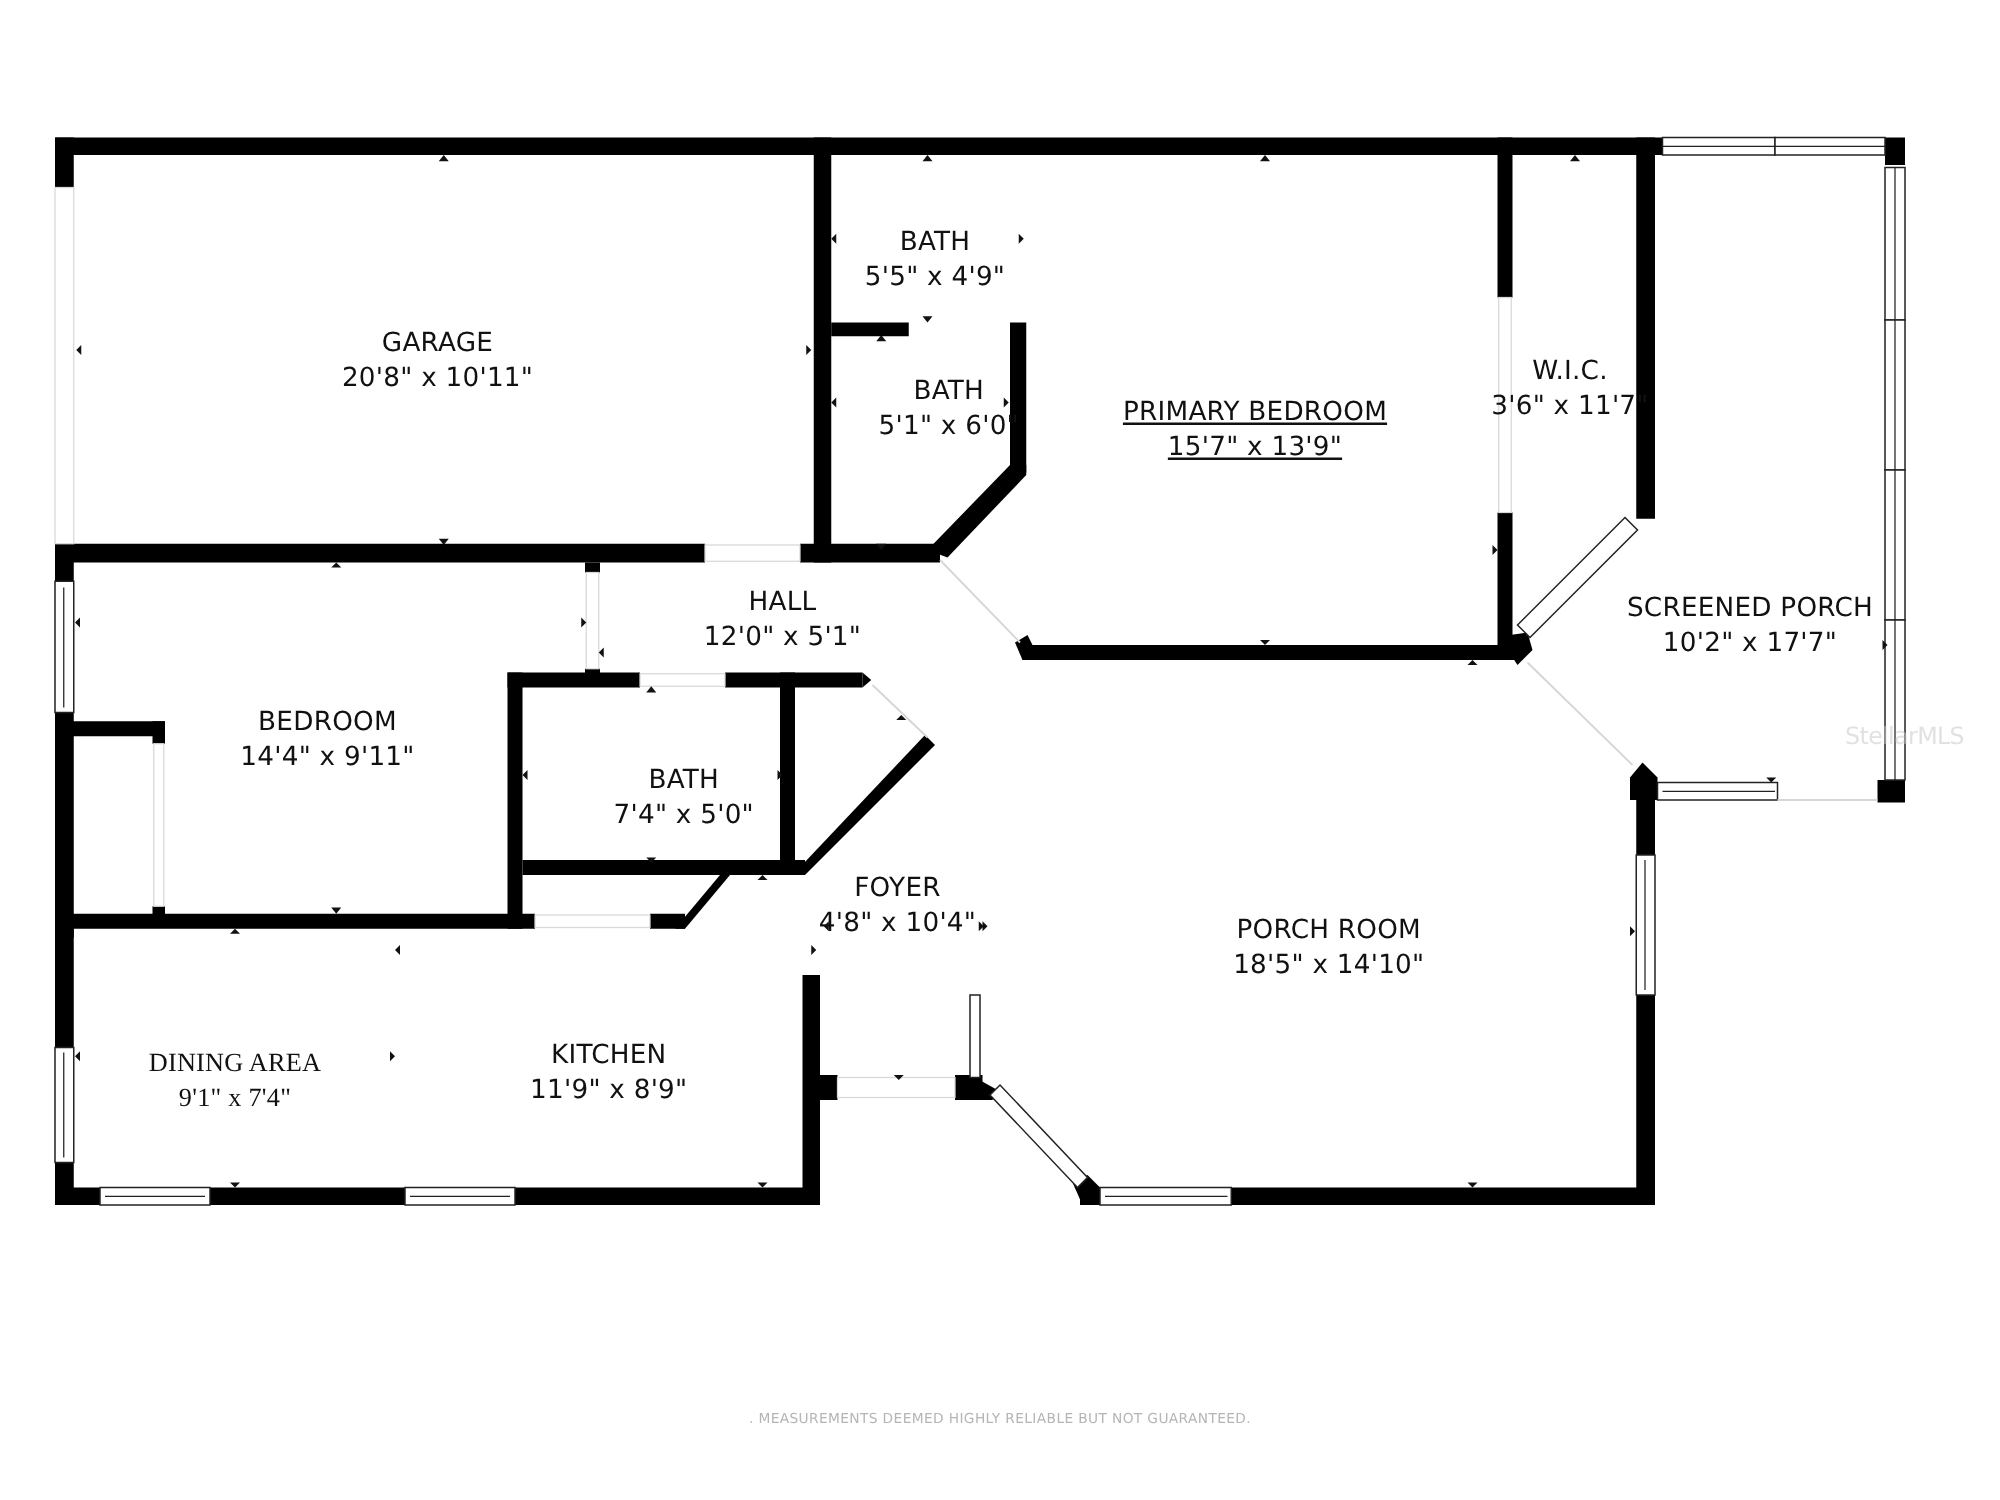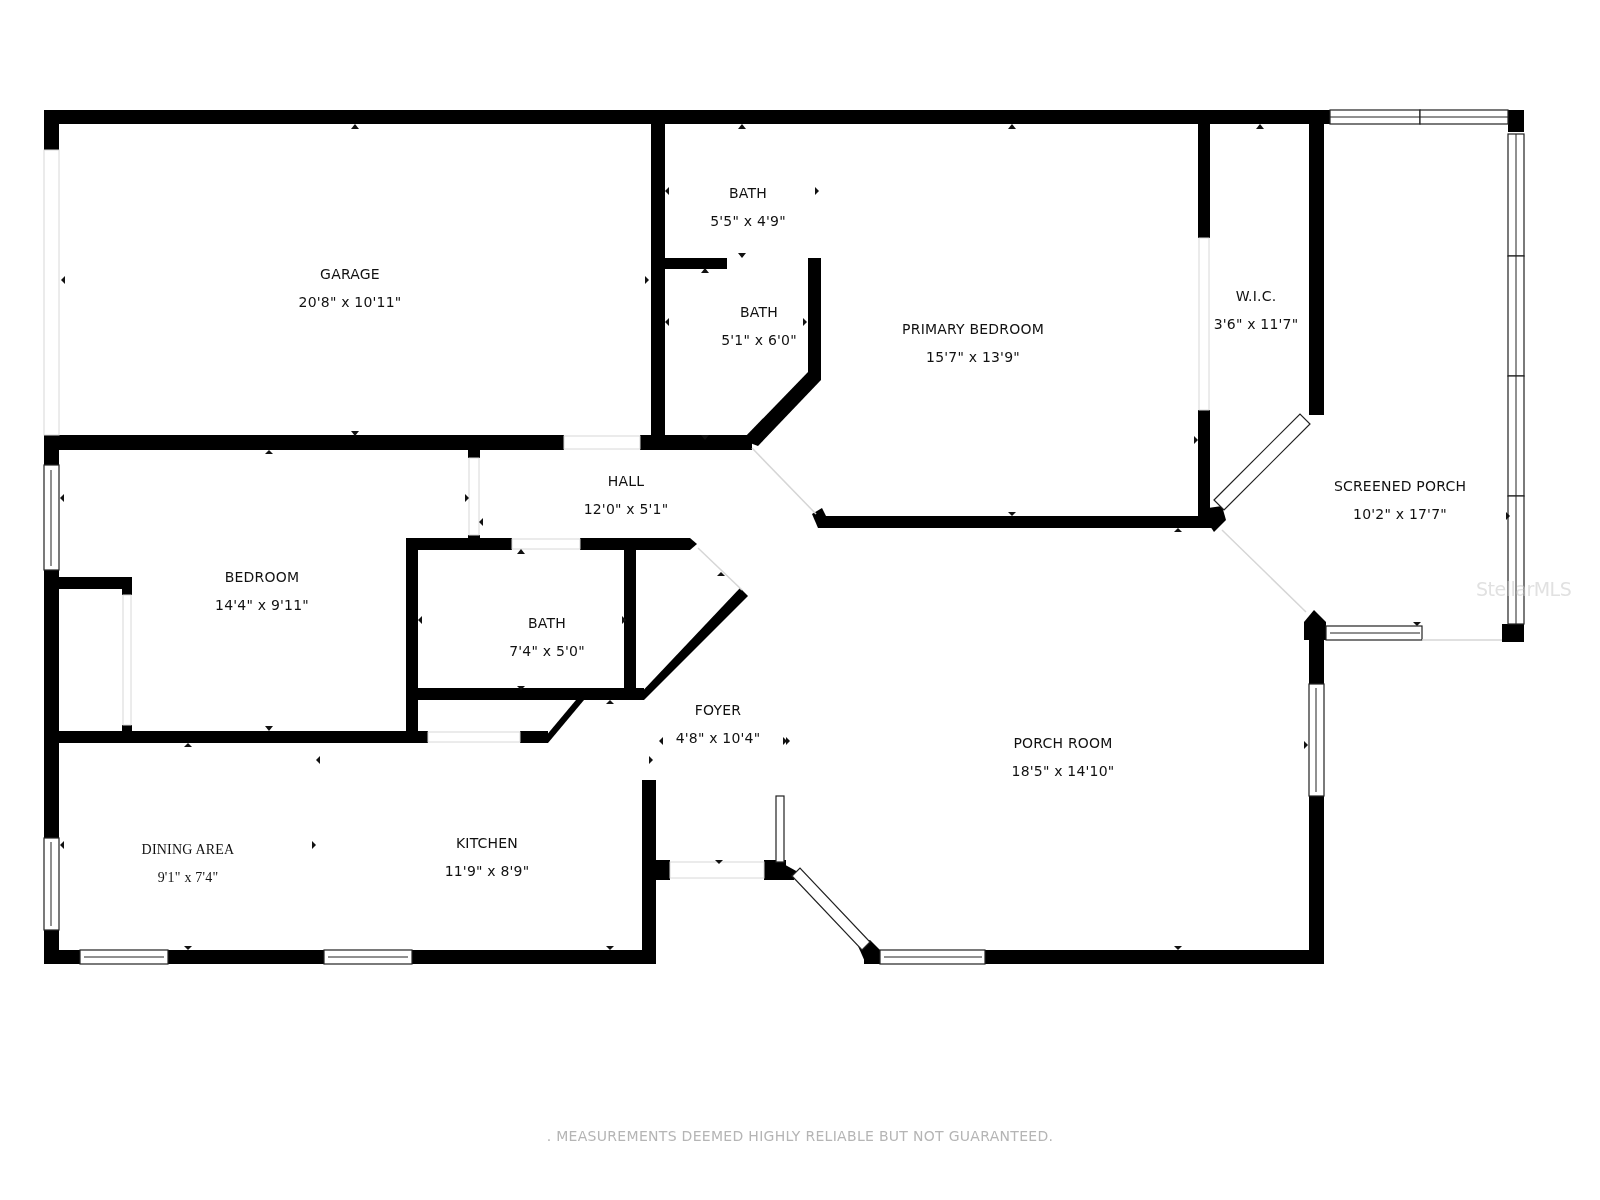--- a/index.html
+++ b/index.html
@@ -4,24 +4,24 @@
 <style>
   html, body { margin: 0; padding: 0; background: #ffffff; }
   body { width: 1600px; height: 1200px; position: relative; overflow: hidden;
          font-family: "DejaVu Sans", "Liberation Sans", sans-serif; color: #111; }
   #plan { position: absolute; left: 0; top: 0; width: 1600px; height: 1200px; }
   .wall { fill: #000; }
   .win { fill: #fff; stroke: #222; stroke-width: 1.2; }
   .opening { fill: #fff; stroke: #d8d8d8; stroke-width: 1; }
   .tick { fill: #111; }
   .room-label { position: absolute; text-align: center; transform: translateX(-50%);
-                font-size: 14px; line-height: 28px; letter-spacing: 0.2px; white-space: nowrap; }
+                font-size: 21px; line-height: 28px; letter-spacing: 0.2px; white-space: nowrap; }
   .room-label .name, .room-label .dims { display: block; }
   .footnote { position: absolute; left: 0; width: 1600px; top: 1128px; text-align: center;
-              font-size: 14px; color: #b5b5b5; letter-spacing: 0.3px; }
+              font-size: 11px; color: #b5b5b5; letter-spacing: 0.3px; }
   .watermark { position: absolute; left: 1476px; top: 578px; font-size: 19px; font-weight: normal;
                color: rgba(200,200,200,0.55); letter-spacing: -0.5px; }
 </style>
 </head>
 <body>
 
 <svg id="plan" viewBox="0 0 1600 1200" xmlns="http://www.w3.org/2000/svg">
 
   <g>
 
@@ -203,21 +203,21 @@
   <span class="dims">20'8" x 10'11"</span>
 </div>
 <div class="room-label" style="left:748px; top:179px;">
   <span class="name">BATH</span>
   <span class="dims">5'5" x 4'9"</span>
 </div>
 <div class="room-label" style="left:759px; top:298px;">
   <span class="name">BATH</span>
   <span class="dims">5'1" x 6'0"</span>
 </div>
-<div class="room-label" style="left:973px; top:315px;">
+<div class="room-label" style="left:1004px; top:315px;text-decoration:underline;">
   <span class="name">PRIMARY BEDROOM</span>
   <span class="dims">15'7" x 13'9"</span>
 </div>
 <div class="room-label" style="left:1256px; top:282px;">
   <span class="name">W.I.C.</span>
   <span class="dims">3'6" x 11'7"</span>
 </div>
 <div class="room-label" style="left:1400px; top:472px;">
   <span class="name">SCREENED PORCH</span>
   <span class="dims">10'2" x 17'7"</span>

